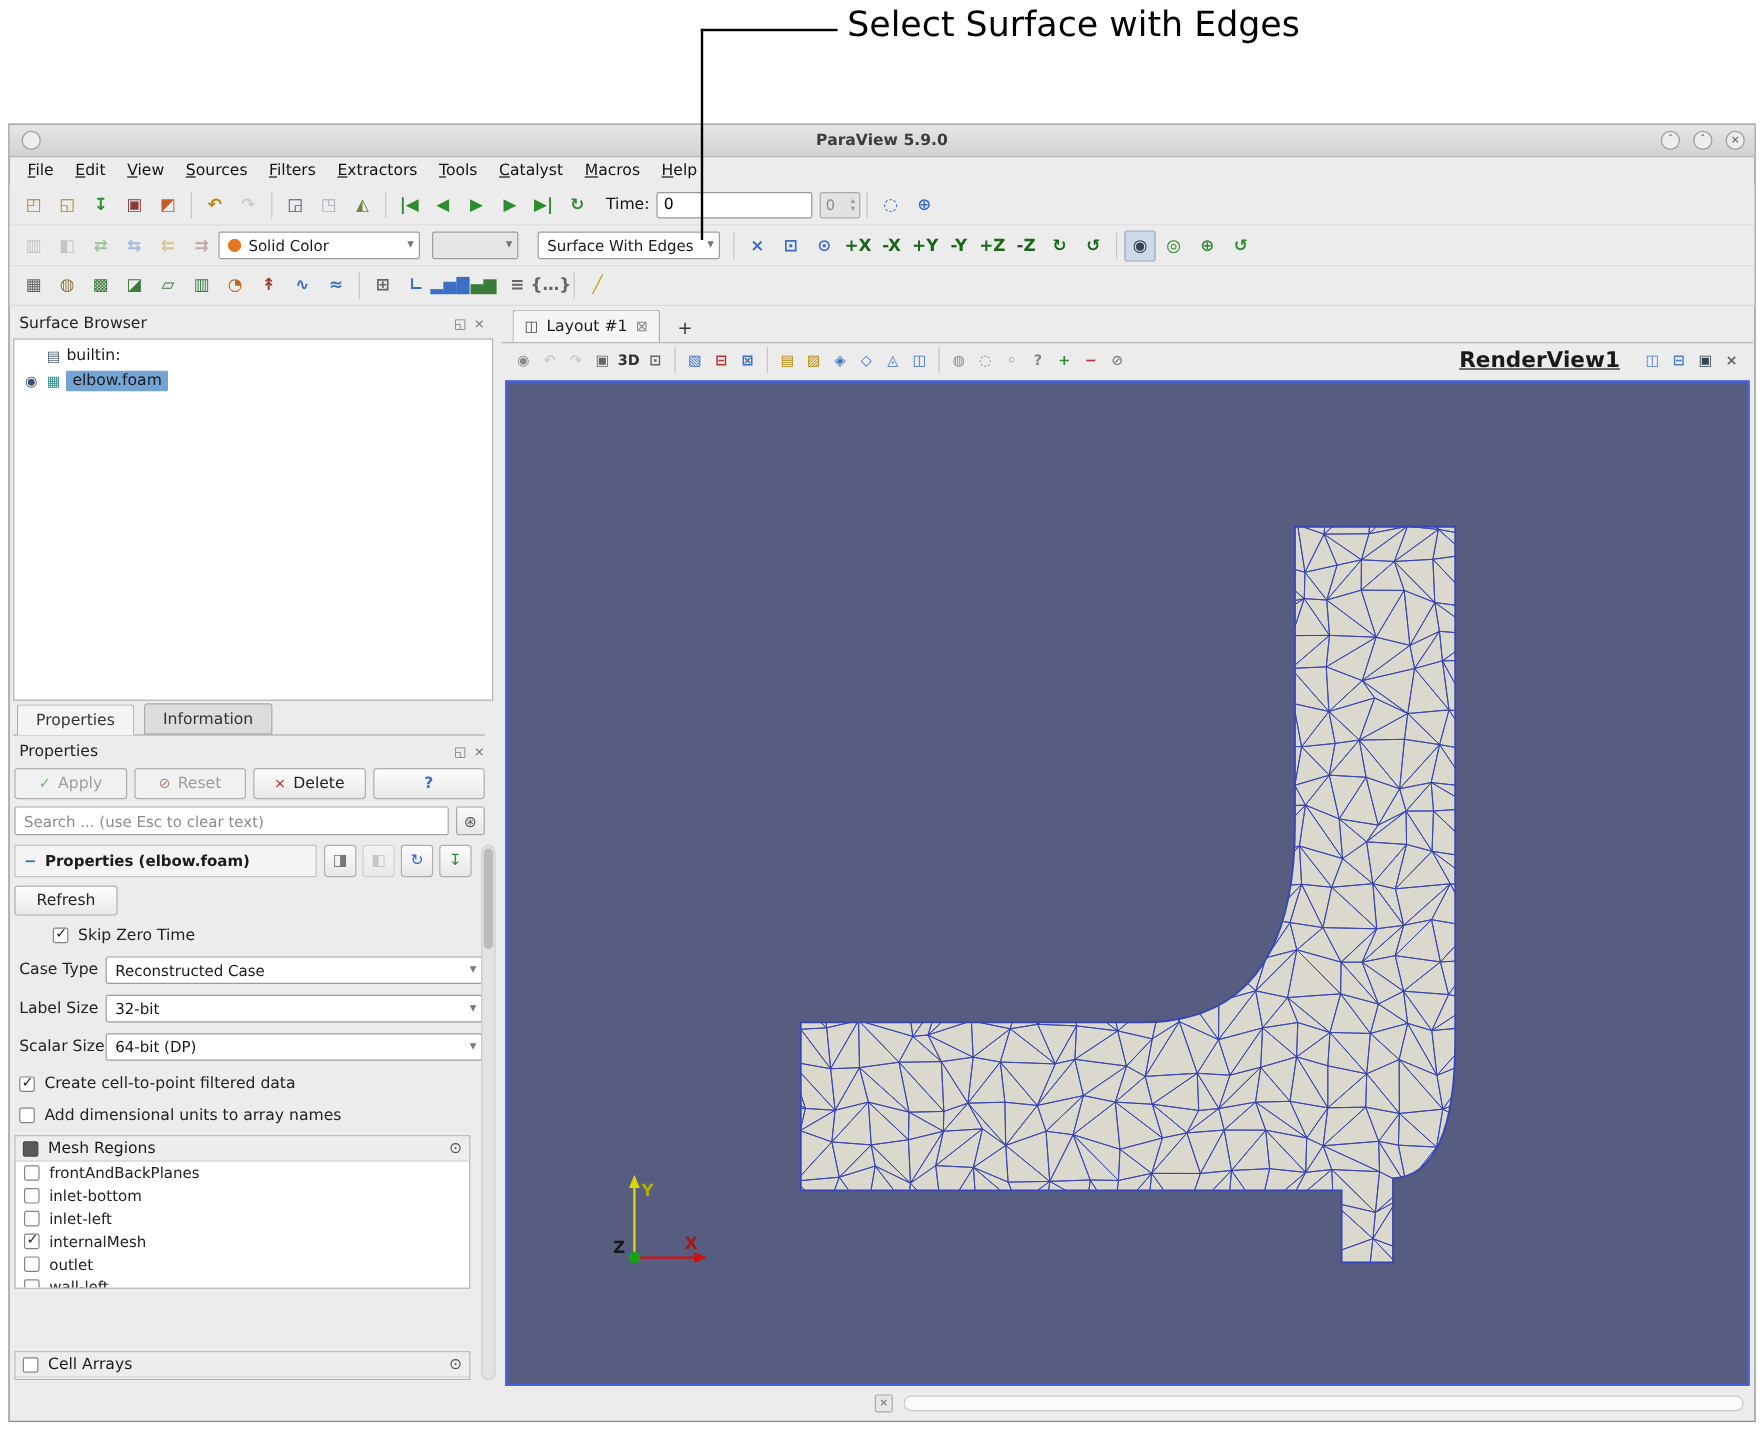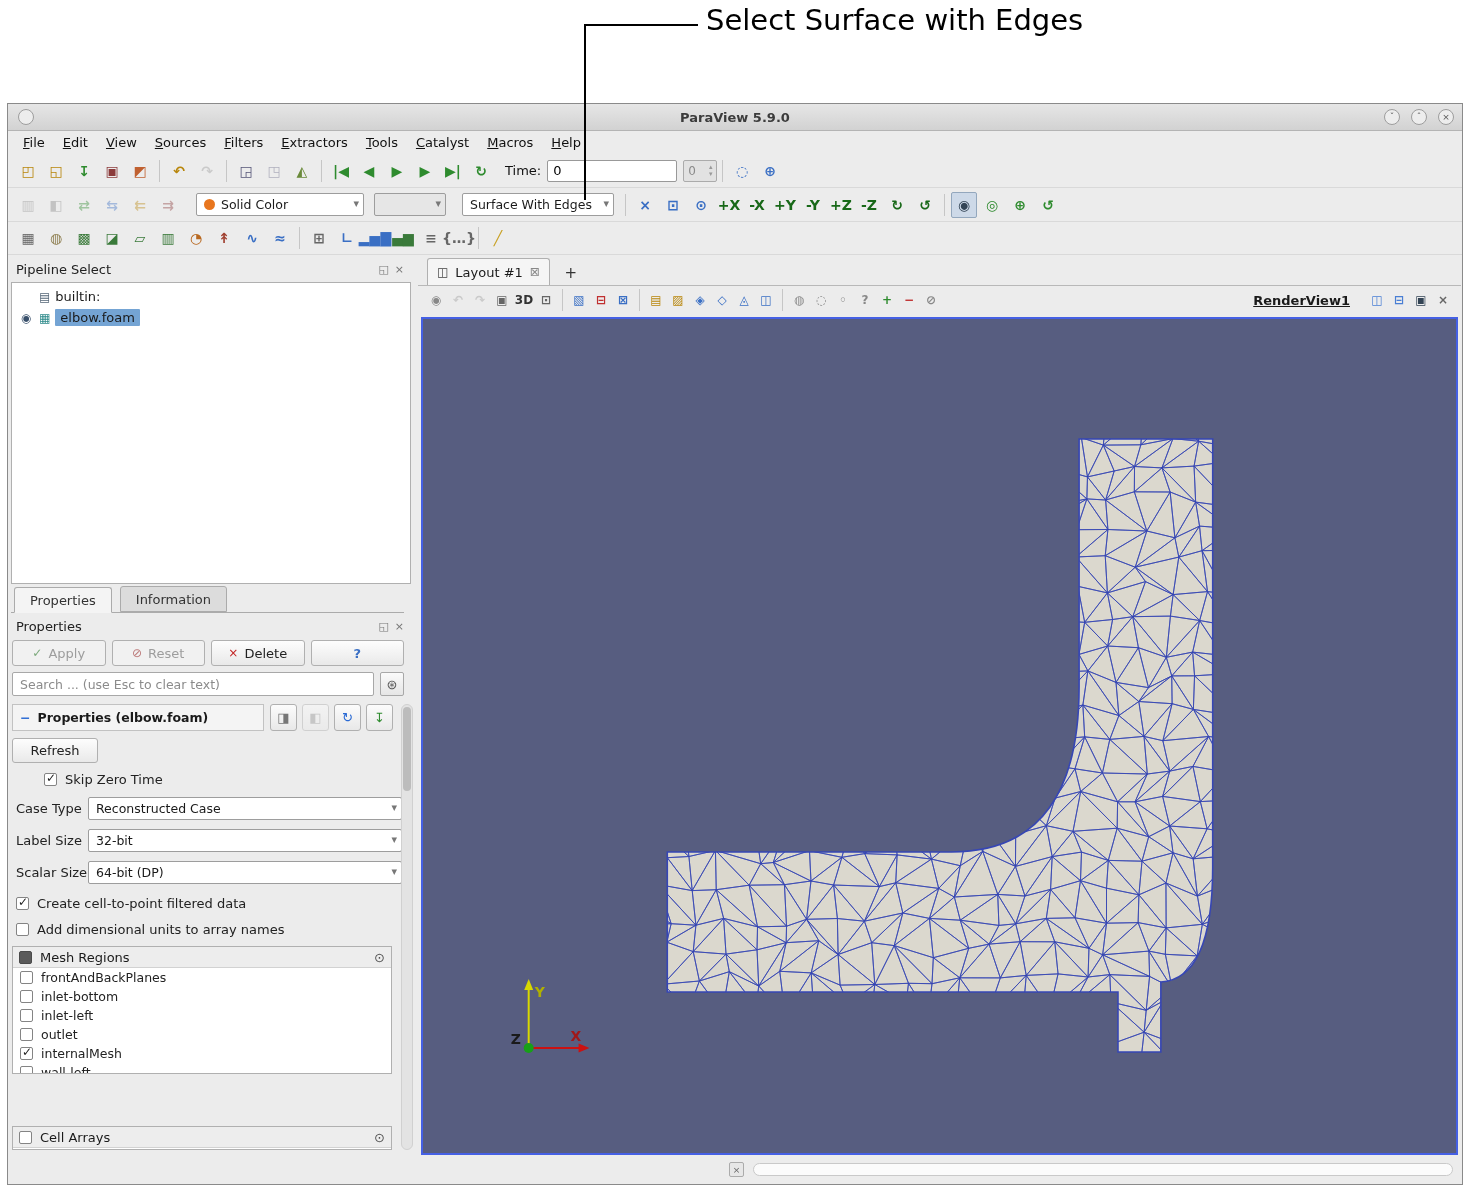--- a/index.html
+++ b/index.html
@@ -53,21 +53,21 @@
   #frame-spin .val { flex:1; font-size:12px; padding-left:4px; }
   #frame-spin .arrows { width:11px; font-size:7px; line-height:7px; color:#999; display:flex;
                         flex-direction:column; align-items:center; }
 
   .combo { position:relative; height:23px; background:#fff; border:1px solid #9d9d9d; border-radius:2px;
            display:inline-flex; align-items:center; gap:6px; font-size:12.5px; padding:0 18px 0 7px;
            white-space:nowrap; }
   .combo .caret { position:absolute; right:4px; top:3px; color:#777; font-size:11px; }
   .combo.disabled { background:#e6e6e6; color:#999; }
   .combo .dot { width:11px; height:11px; border-radius:50%; display:inline-block; }
-  #combo-colorby { width:168px; margin-left:14px; }
+  #combo-colorby { width:168px; margin-left:0; }
   #combo-component { width:72px; margin-left:10px; }
   #combo-repr { width:152px; margin-left:16px; margin-right:6px; }
   .combo.wide { flex:1; }
 
   
   #left-panel { position:absolute; left:0; top:151px; width:410px; bottom:26px; }
   .dock-header { position:absolute; left:8px; right:14px; height:20px; font-size:13px; color:#222;
                  display:flex; align-items:center; }
   .dock-btns { margin-left:auto; display:flex; gap:6px; color:#777; font-size:11px; }
   #pipeline-header { top:4px; }
@@ -149,21 +149,21 @@
                    display:flex; align-items:flex-end; padding-left:9px; gap:8px; }
   #layout-tab { height:27px; display:flex; align-items:center; gap:7px; padding:0 9px; background:#f5f5f5;
                 border:1px solid #b0b0b0; border-bottom:none; border-radius:3px 3px 0 0; font-size:13px; }
   .ltab-ic { font-style:normal; color:#444; font-size:12px; }
   .ltab-x { font-style:normal; color:#888; font-size:12px; }
   #new-tab { width:26px; height:25px; display:flex; align-items:center; justify-content:center;
              font-size:15px; color:#333; }
 
   #render-toolbar { position:absolute; top:31px; left:0; right:0; height:28px; display:flex;
                     align-items:center; padding:0 7px; }
-  #view-name { margin-left:auto; font-size:13px; font-weight:bold; text-decoration:underline;
+  #view-name { margin-left:auto; font-size:18px; font-weight:bold; text-decoration:underline;
                color:#1a1a1a; margin-right:16px; white-space:nowrap; }
 
   #viewport { position:absolute; top:62px; left:3px; right:3px; bottom:3px; border:2px solid #4560e4;
               background:#575d80; }
   #view-svg { position:absolute; left:0; top:0; width:100%; height:100%; display:block; }
 
   
   #bottom-strip { position:absolute; left:1px; right:1px; bottom:1px; height:25px; background:#ececec; }
   #msg-btn { position:absolute; left:720px; top:4px; width:15px; height:15px; border:1px solid #ababab;
              background:#e7e7e7; font-size:9px; color:#666; display:flex; align-items:center;
@@ -306,21 +306,21 @@
           <span class="tb-btn" style="color: rgb(102, 102, 102);">≡</span>
           <span class="tb-btn" style="color: rgb(102, 102, 102);">{…}</span>
           <span class="tb-sep"></span>
           <span class="tb-btn" style="color: rgb(200, 160, 32);">╱</span>
         </span>
     </div>
 
     <div id="left-panel">
 
       <div class="dock-header" id="pipeline-header">
-        <span>Pipeline Select</span>
+        <span>Surface Browser</span>
         <span class="dock-btns">
           <i>◱</i>
           <i>×</i>
         </span>
       </div>
 
       <div id="pipeline-tree">
         <div class="tree-row" id="row-builtin">
           <span class="tree-ic" style="color:#556677">▤</span>
           <span>builtin:</span>
@@ -430,26 +430,26 @@
             </div>
             <div class="list-row">
               <span class="cb"></span>
               <span>inlet-bottom</span>
             </div>
             <div class="list-row">
               <span class="cb"></span>
               <span>inlet-left</span>
             </div>
             <div class="list-row">
+              <span class="cb on"></span>
+              <span>internalMesh</span>
+            </div>
+            <div class="list-row">
               <span class="cb"></span>
               <span>outlet</span>
-            </div>
-            <div class="list-row">
-              <span class="cb on"></span>
-              <span>internalMesh</span>
             </div>
             <div class="list-row">
               <span class="cb"></span>
               <span>wall-left</span>
             </div>
             <div class="list-row">
               <span class="cb"></span>
               <span>wall-right</span>
             </div>
           </div>

